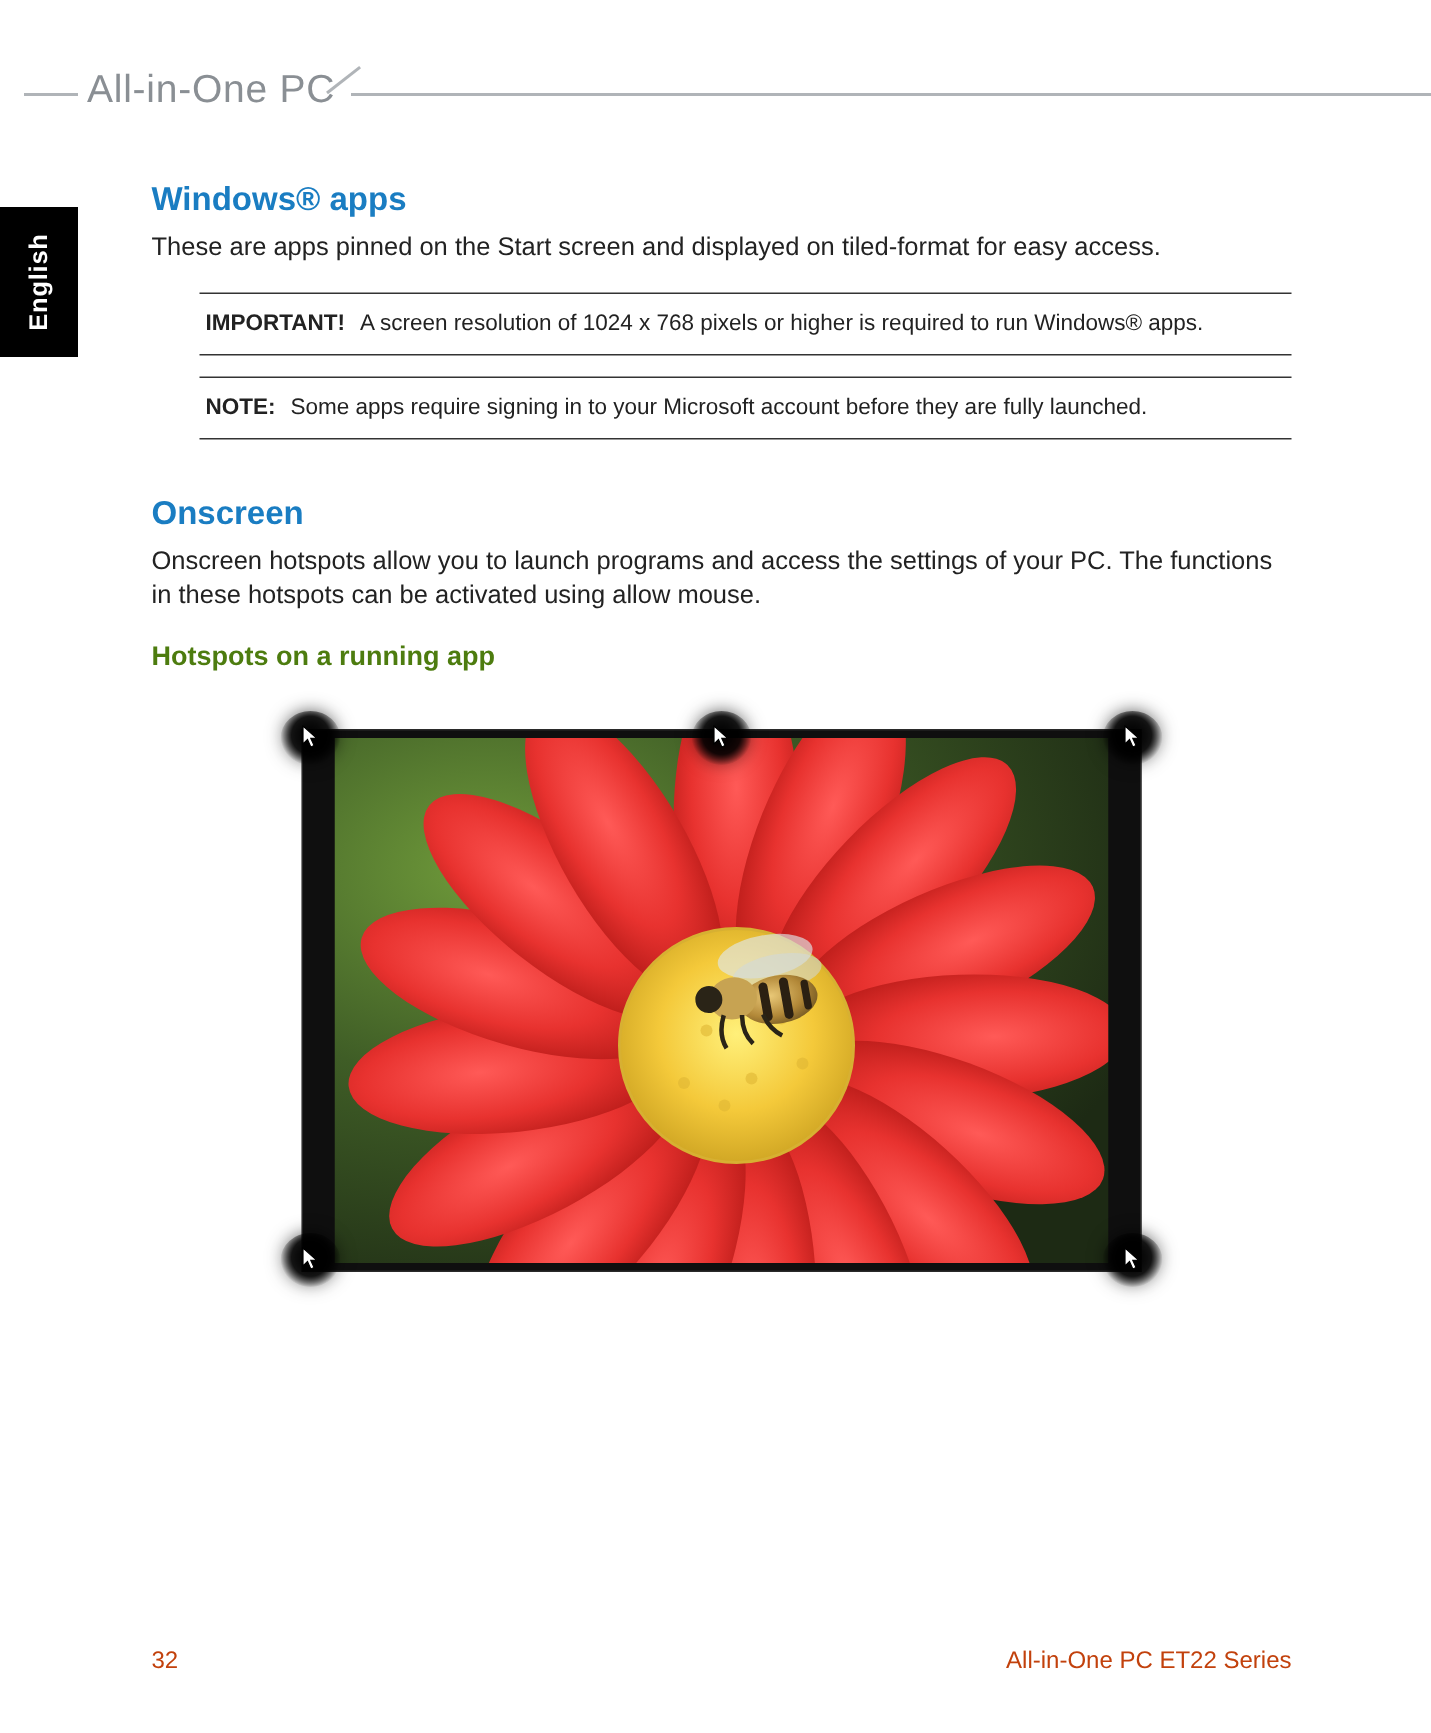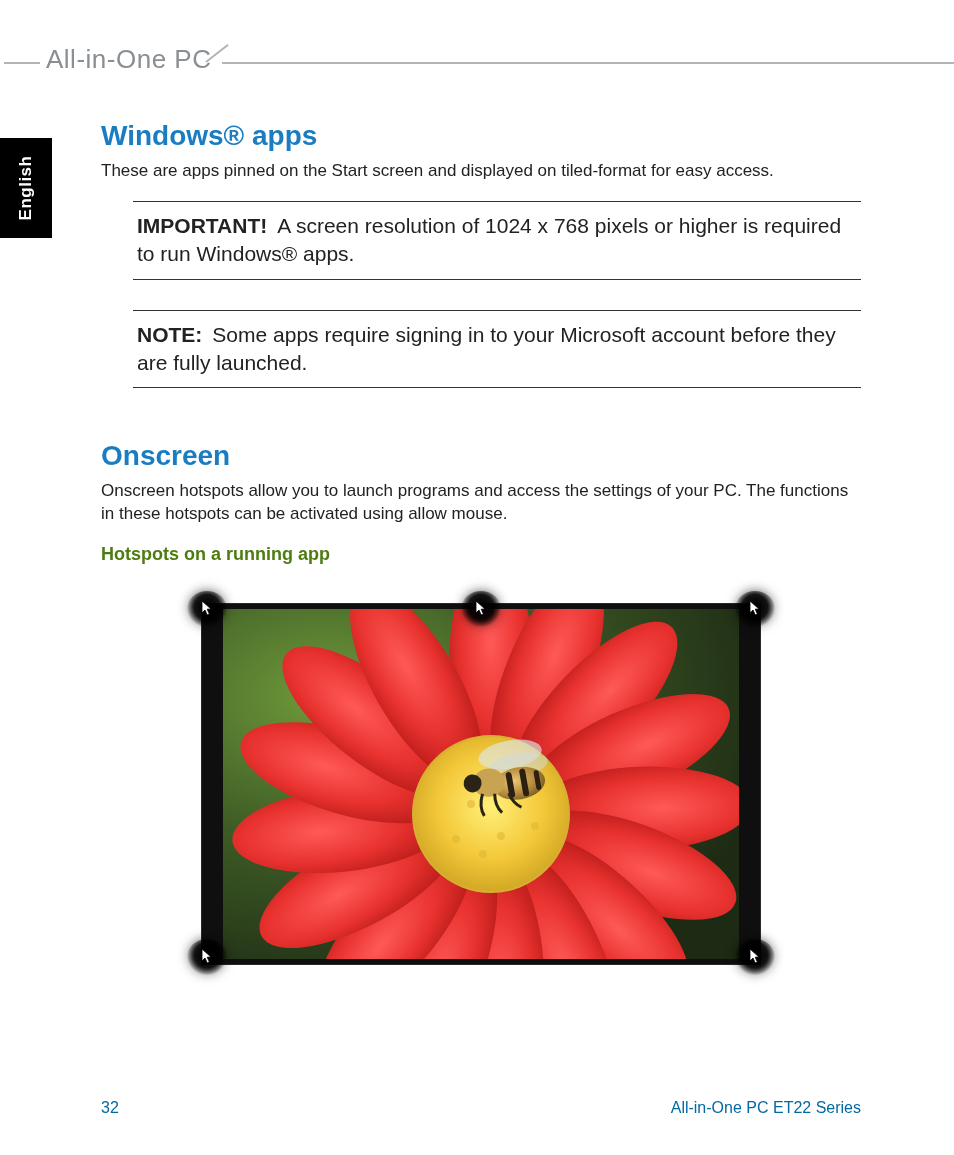--- a/index.html
+++ b/index.html
@@ -1,20 +1,20 @@
 <!DOCTYPE html>
 <html><head>
 <meta charset="utf-8">
 <style>
   * { box-sizing: border-box; margin: 0; padding: 0; }
   html, body { width: 954px; height: 1155px; background: #fff; font-family: "Segoe UI", "Myriad Pro", Arial, sans-serif; color: #222; }
   .page { position: relative; width: 954px; height: 1155px; }
 
   
-  .header-wrap { position: absolute; top: 44px; left: 4px; right: 0; height: 40px; padding-left: 24px; }
+  .header-wrap { position: absolute; top: 44px; left: 16px; right: 0; height: 40px; padding-left: 24px; }
   .header-title {
     position: absolute; left: 42px; top: 0;
     font-size: 26px; font-weight: 400; color: #8a8f94;
     letter-spacing: 0.5px;
     font-family: "Segoe UI Light", "Segoe UI", Arial, sans-serif;
   }
   .header-rule-left {
     position: absolute; left: 0; top: 18px; width: 36px; height: 0;
     border-top: 2px solid #b0b4b8;
   }
@@ -38,26 +38,26 @@
     background: #000; display: flex; align-items: center; justify-content: center;
   }
   .lang-tab span {
     color: #fff; font-weight: 700; font-size: 17px;
     transform: rotate(-90deg); white-space: nowrap; letter-spacing: 0.5px;
   }
 
   
   .content { position: absolute; left: 101px; top: 120px; width: 760px; }
 
-  .h2 { color: #1a7dc2; font-size: 28px; font-weight: 700; margin-bottom: 8px; }
+  .h2 { color: #1a7dc2; font-size: 22px; font-weight: 700; margin-bottom: 8px; }
   .body-p { font-size: 17px; line-height: 1.35; color: #222; margin-bottom: 18px; }
 
   .note-box {
     border-top: 1px solid #333; border-bottom: 1px solid #333;
-    padding: 10px 4px; margin: 14px 0 30px 32px; font-size: 21px; line-height: 1.35;
+    padding: 10px 4px; margin: 14px 0 14px 32px; font-size: 15px; line-height: 1.35;
     width: 728px;
   }
   .note-label { font-weight: 700; margin-right: 10px; }
 
   .h3 { color: #4d7c0f; font-size: 18px; font-weight: 700; margin-top: 10px; margin-bottom: 18px; }
 
   
   .figure-wrap { position: relative; width: 560px; height: 362px; margin: 38px auto 0 auto; }
   .app-window {
     position: absolute; inset: 0; background: #0f0f0f;
@@ -79,21 +79,21 @@
     filter: drop-shadow(0 0 6px rgba(0,0,0,0.85));
   }
   .hotspot svg { width: 14px; height: 18px; }
   .hs-tl { left: -14px;  top: -12px; }
   .hs-tc { left: 260px;  top: -12px; }
   .hs-tr { right: -14px; top: -12px; }
   .hs-bl { left: -14px;  bottom: -10px; }
   .hs-br { right: -14px; bottom: -10px; }
 
   
-  .footer { position: absolute; left: 101px; right: 93px; bottom: 38px; display: flex; justify-content: space-between; color: #0369a1; font-size: 16px; }
+  .footer { position: absolute; left: 101px; right: 93px; bottom: 38px; display: flex; justify-content: space-between; color: #c2410c; font-size: 16px; }
 </style>
 </head>
 <body>
 
 <div class="page">
 
   <div class="header-wrap">
     <div class="header-rule-left"></div>
     <div class="header-title">All-in-One PC</div>
     <div class="header-diag"></div>

